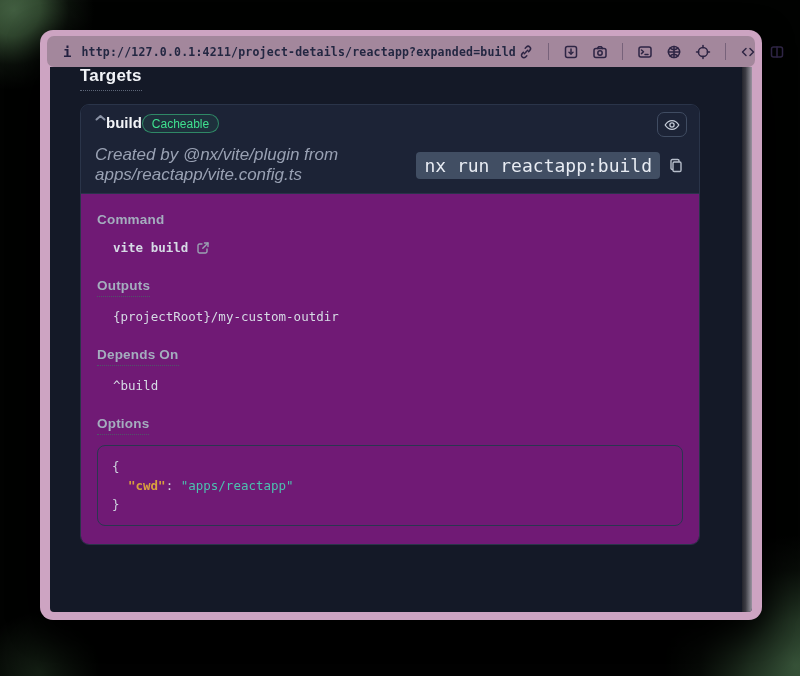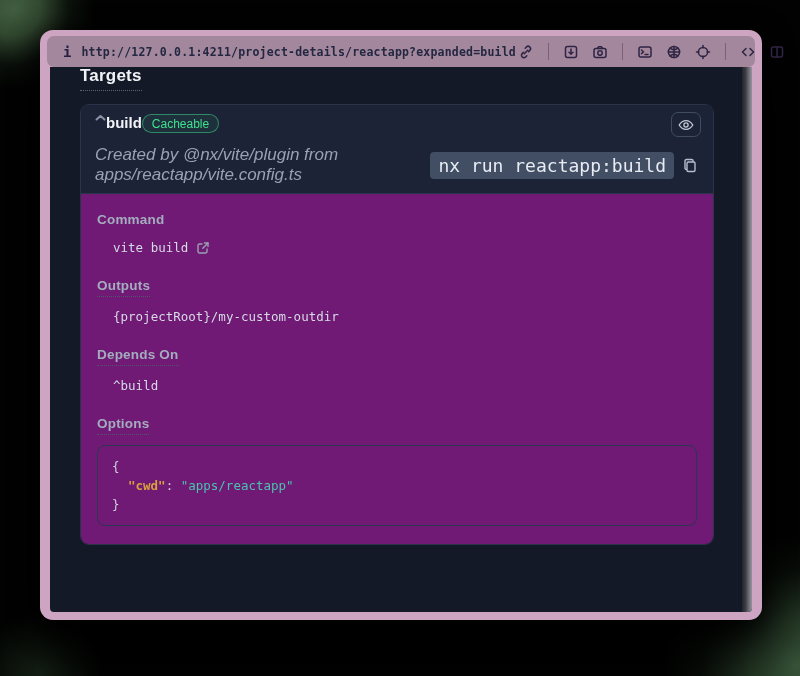--- a/index.html
+++ b/index.html
@@ -44,21 +44,21 @@
   
   .viewport{
     position:absolute; left:10px; right:10px; top:37px; bottom:8px;
     background:#141927; overflow:hidden;
     border-bottom-left-radius:4px; border-bottom-right-radius:4px;
   }
   .scroll-strip{
     position:absolute; right:0; top:0; bottom:0; width:10px;
     background:linear-gradient(to right,#23242c 0%, #3c3c44 35%, #6f6f77 70%, #9a93a0 100%);
   }
-  .content{ position:absolute; left:30px; right:38px; top:0; }
+  .content{ position:absolute; left:30px; right:52px; top:0; }
 
   .page-title{
     margin-top:-6px; display:inline-block;
     color:#f1f3f7; font-size:17px; font-weight:700; letter-spacing:.2px;
     border-bottom:1.5px dotted #5d6678; padding-bottom:4px;
   }
 
   
   .card{
     margin-top:13px; border:1px solid #2a3449; border-radius:9px;
@@ -94,21 +94,21 @@
   .sec-heading{
     color:#a4adbe; font-size:13.5px; font-weight:600; display:inline-block; letter-spacing:.2px;
   }
   .sec-heading.dotted{ border-bottom:1.5px dotted #4e5668; padding-bottom:3px; }
   .sec-items{ margin-top:10px; padding-left:16px; }
   .mono-item{
     font-family:"DejaVu Sans Mono", monospace; font-size:12.5px; color:#d6dbe5;
     line-height:19px; white-space:pre;
   }
   .mono-bold{ font-weight:bold; }
-  .cmd-line{ display:flex; align-items:center; gap:8px; }
+  .cmd-line{ display:flex; align-items:center; gap:8px;font-weight:bold; }
   .ext-link{ display:flex; cursor:pointer; }
   .ext-link svg{ stroke:#9aa2b2; fill:none; stroke-width:1.4; stroke-linecap:round; stroke-linejoin:round; }
 
   .code-block{
     margin-top:10px; border:1px solid #2b3650; border-radius:8px;
     padding:11px 14px; font-family:"DejaVu Sans Mono", monospace; font-size:12.5px;
     color:#ccd2de; line-height:19px;
   }
   .code-indent{ padding-left:16px; }
   .tok-key{ color:#d9a13e; font-weight:bold; }

